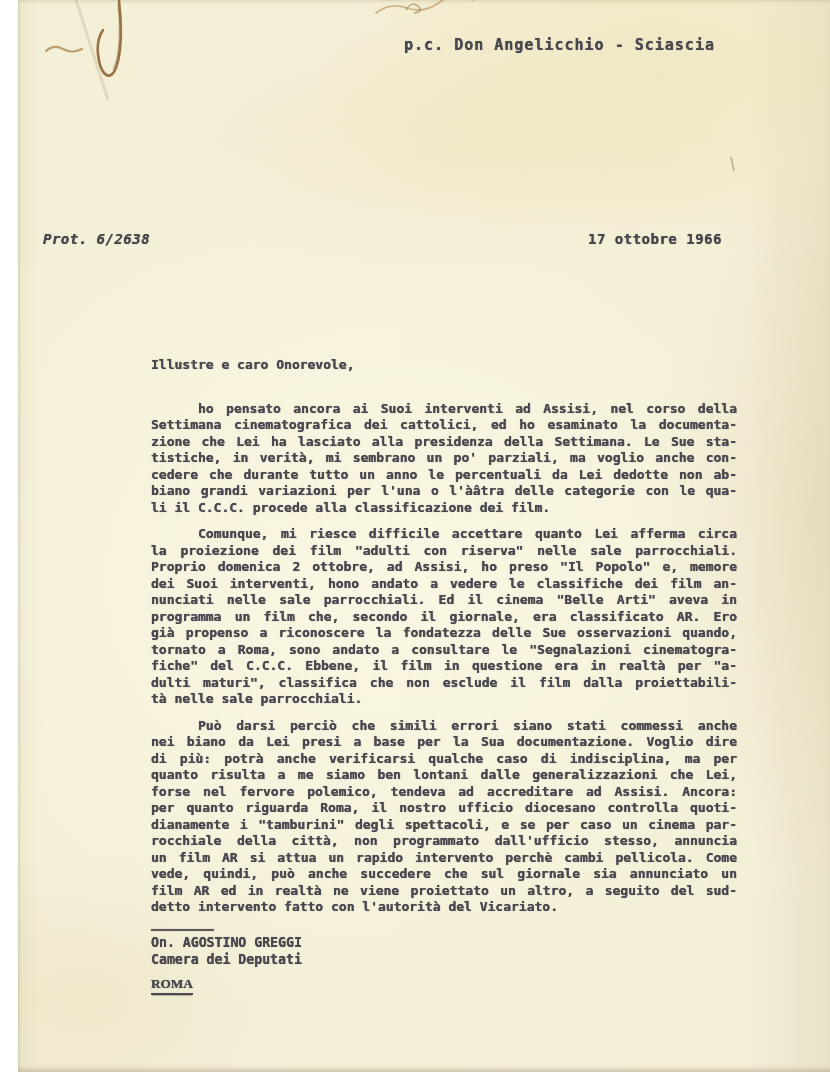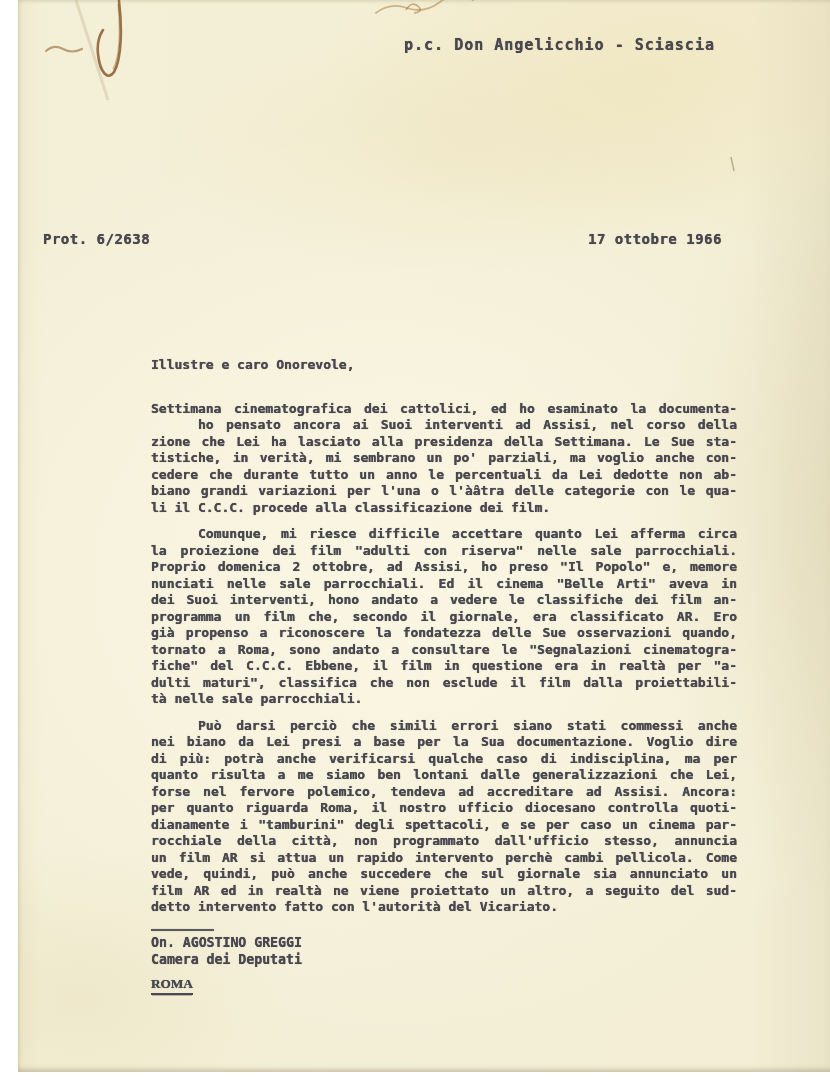--- a/index.html
+++ b/index.html
@@ -25,21 +25,21 @@
   .typew{
     font-weight:700;
     text-shadow:0 0 0.7px rgba(62,60,68,0.85), 0.4px 0.4px 0 rgba(62,60,68,0.30);
   }
   .pc-line{
     position:absolute;left:386px;top:36px;
     font-size:15px;letter-spacing:1px;
   }
   .prot-line{
     position:absolute;left:25px;top:231px;
-    font-size:14px;letter-spacing:0.5px;
+    font-size:14px;letter-spacing:0.5px;font-style:italic;
   }
   .date-line{
     position:absolute;left:570px;top:231px;
     font-size:14px;letter-spacing:0.5px;
   }
   .body-block{
     position:absolute;left:133px;top:357px;width:586px;
     font-size:13px;line-height:16.5px;
   }
   .salutation{margin-bottom:27px;}
@@ -92,35 +92,35 @@
 
   <div class="prot-line ink typew">Prot. 6/2638</div>
 
   <div class="date-line ink typew">17 ottobre 1966</div>
 
   <div class="body-block ink typew">
 
     <div class="salutation">Illustre e caro Onorevole,</div>
 
     <div class="para">
+      <div class="ln first">ho pensato ancora ai Suoi interventi ad Assisi, nel corso della</div>
       <div class="ln">Settimana cinematografica dei cattolici, ed ho esaminato la documenta-</div>
-      <div class="ln first">ho pensato ancora ai Suoi interventi ad Assisi, nel corso della</div>
       <div class="ln">zione che Lei ha lasciato alla presidenza della Settimana. Le Sue sta-</div>
       <div class="ln">tistiche, in verità, mi sembrano un po' parziali, ma voglio anche con-</div>
       <div class="ln">cedere che durante tutto un anno le percentuali da Lei dedotte non ab-</div>
       <div class="ln">biano grandi variazioni per l'una o l'àâtra delle categorie con le qua-</div>
       <div class="ln last">li il C.C.C. procede alla classificazione dei film.</div>
     </div>
 
     <div class="para">
       <div class="ln first">Comunque, mi riesce difficile accettare quanto Lei afferma circa</div>
       <div class="ln">la proiezione dei film "adulti con riserva" nelle sale parrocchiali.</div>
       <div class="ln">Proprio domenica 2 ottobre, ad Assisi, ho preso "Il Popolo" e, memore</div>
+      <div class="ln">dei Suoi interventi, hono andato a vedere le classifiche dei film an-</div>
       <div class="ln">nunciati nelle sale parrocchiali. Ed il cinema "Belle Arti" aveva in</div>
-      <div class="ln">dei Suoi interventi, hono andato a vedere le classifiche dei film an-</div>
       <div class="ln">programma un film che, secondo il giornale, era classificato AR. Ero</div>
       <div class="ln">già propenso a riconoscere la fondatezza delle Sue osservazioni quando,</div>
       <div class="ln">tornato a Roma, sono andato a consultare le "Segnalazioni cinematogra-</div>
       <div class="ln">fiche" del C.C.C. Ebbene, il film in questione era in realtà per "a-</div>
       <div class="ln">dulti maturi", classifica che non esclude il film dalla proiettabili-</div>
       <div class="ln last">tà nelle sale parrocchiali.</div>
     </div>
 
     <div class="para">
       <div class="ln first">Può darsi perciò che simili errori siano stati commessi anche</div>

